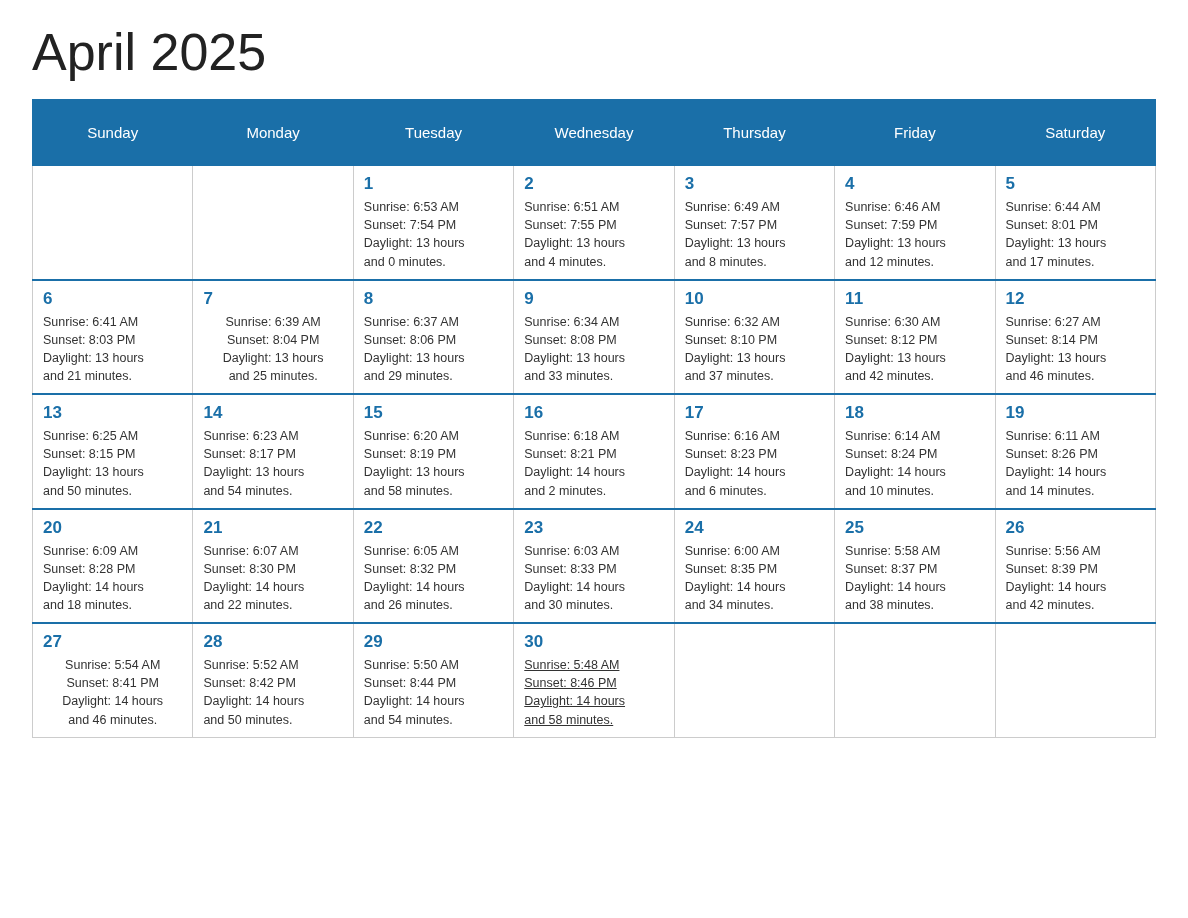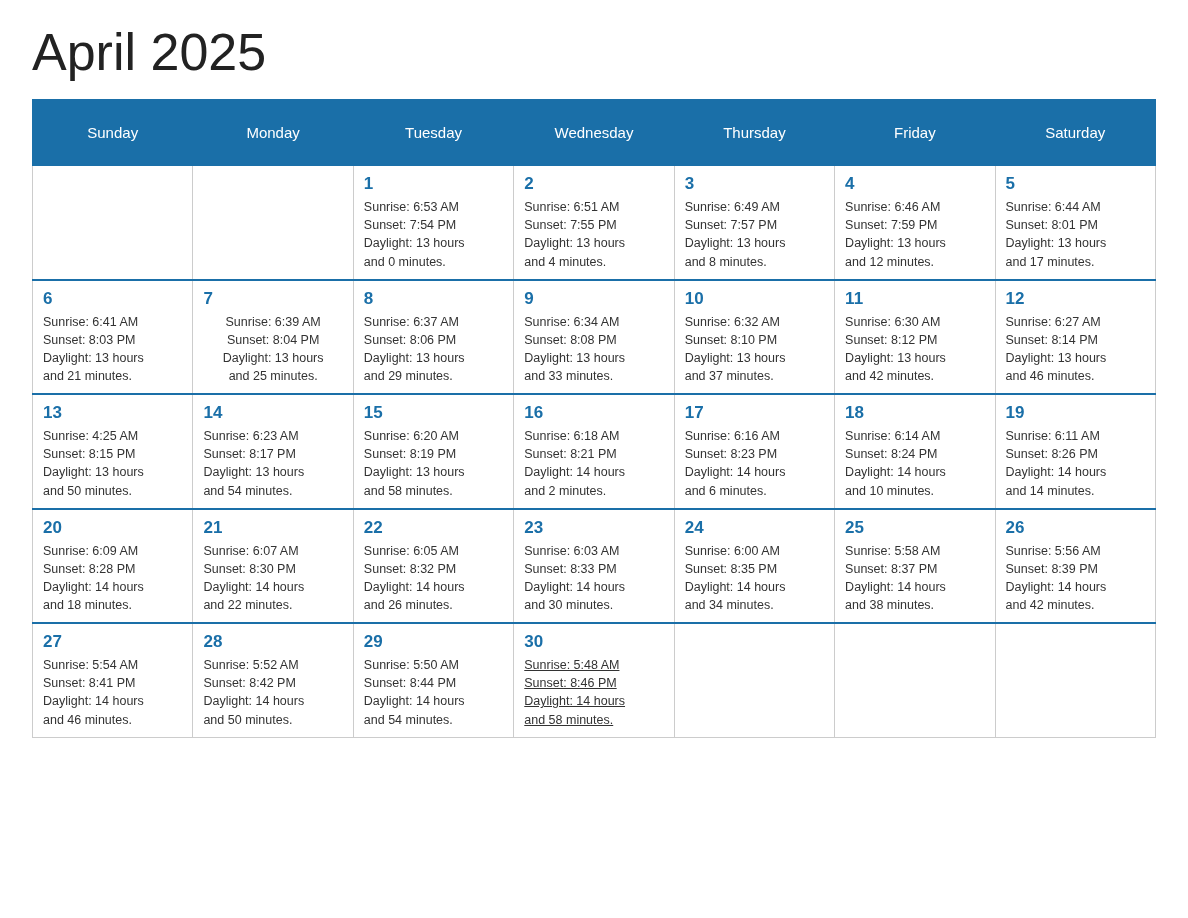--- a/index.html
+++ b/index.html
@@ -207,21 +207,21 @@
           <span class="day-num">12</span>
           <div class="day-info" style="white-space: pre-line;">Sunrise: 6:27 AM
 Sunset: 8:14 PM
 Daylight: 13 hours
 and 46 minutes.</div>
         </td>
       </tr>
       <tr>
         <td>
           <span class="day-num">13</span>
-          <div class="day-info" style="white-space: pre-line;">Sunrise: 4:25 AM
+          <div class="day-info" style="white-space: pre-line;">Sunrise: 6:25 AM
 Sunset: 8:15 PM
 Daylight: 13 hours
 and 50 minutes.</div>
         </td>
         <td>
           <span class="day-num">14</span>
           <div class="day-info" style="white-space: pre-line;">Sunrise: 6:23 AM
 Sunset: 8:17 PM
 Daylight: 13 hours
 and 54 minutes.</div>
@@ -309,21 +309,21 @@
           <span class="day-num">26</span>
           <div class="day-info" style="white-space: pre-line;">Sunrise: 5:56 AM
 Sunset: 8:39 PM
 Daylight: 14 hours
 and 42 minutes.</div>
         </td>
       </tr>
       <tr>
         <td>
           <span class="day-num">27</span>
-          <div class="day-info" style="white-space: pre-line;">Sunrise: 5:54 AM
+          <div class="day-info" style="white-space: pre-line; text-align: center;">Sunrise: 5:54 AM
 Sunset: 8:41 PM
 Daylight: 14 hours
 and 46 minutes.</div>
         </td>
         <td>
           <span class="day-num">28</span>
           <div class="day-info" style="white-space: pre-line;">Sunrise: 5:52 AM
 Sunset: 8:42 PM
 Daylight: 14 hours
 and 50 minutes.</div>

